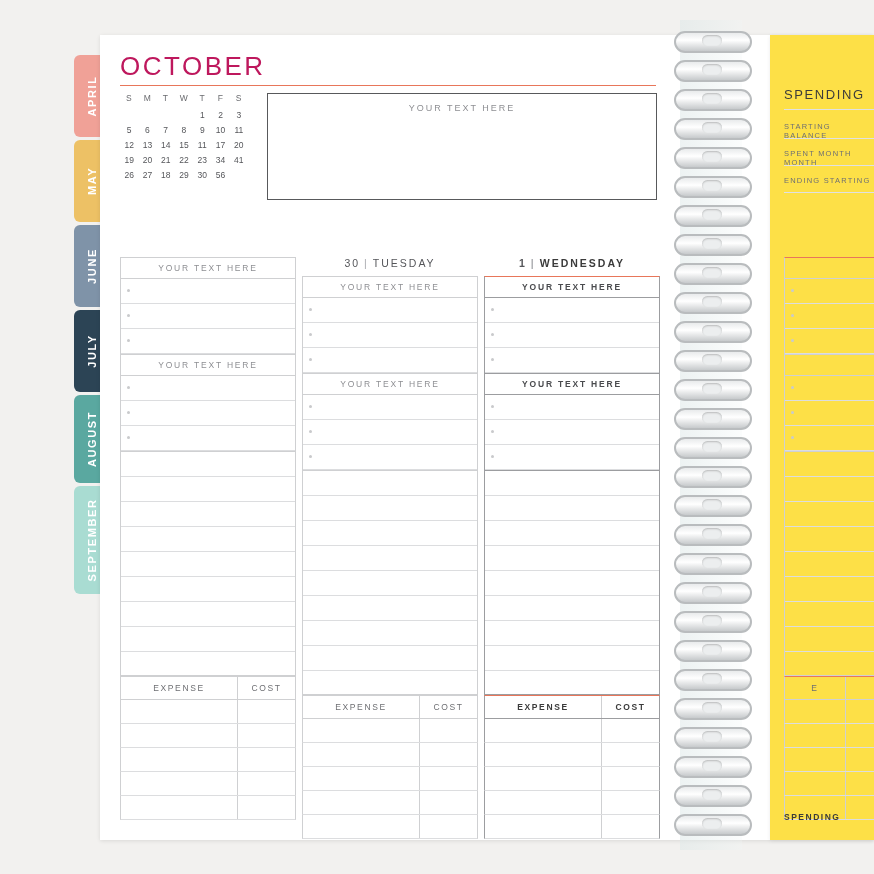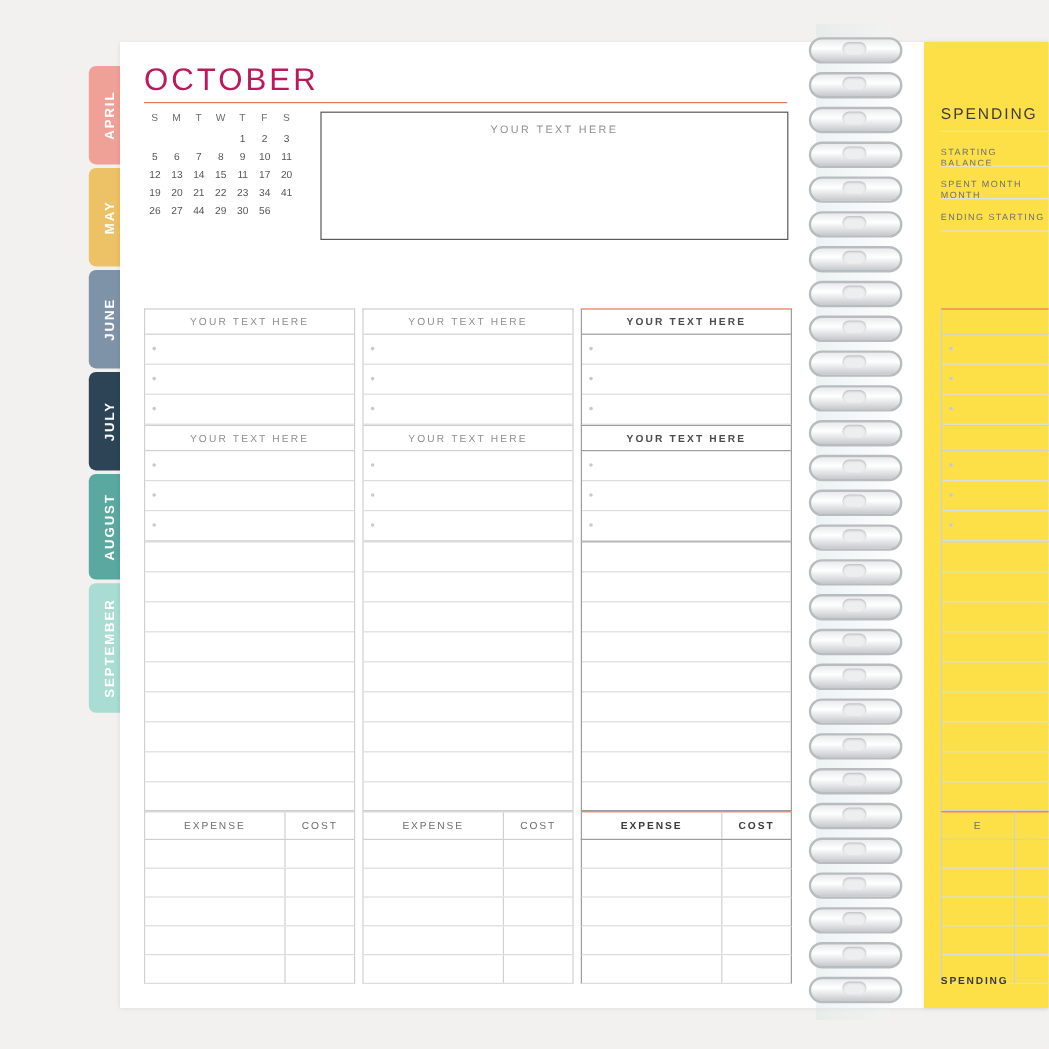--- a/index.html
+++ b/index.html
@@ -393,21 +393,21 @@
               <td>20</td>
               <td>21</td>
               <td>22</td>
               <td>23</td>
               <td>34</td>
               <td>41</td>
             </tr>
             <tr>
               <td>26</td>
               <td>27</td>
-              <td>44</td>
+              <td>18</td>
               <td>29</td>
               <td>30</td>
               <td>56</td>
               <td></td>
             </tr>
           </tbody>
         </table>
       </div>
 
       <div class="notes-box">
@@ -473,20 +473,23 @@
               <div class="c-cost"></div>
             </div>
           <div class="exp-row">
               <div class="c-exp"></div>
               <div class="c-cost"></div>
             </div>
 
         </div>
 
         <div class="daycol c1">
+          <div class="dayhead">
+            <span class="num">30</span><span class="sep">|</span><span class="nm">TUESDAY</span>
+          </div>
           <div class="box">
             <div class="subhead">YOUR TEXT HERE</div>
             <div class="line">
                 <span class="dot"></span>
               </div>
             <div class="line">
                 <span class="dot"></span>
               </div>
             <div class="line">
                 <span class="dot"></span>
@@ -536,20 +539,23 @@
               <div class="c-cost"></div>
             </div>
           <div class="exp-row">
               <div class="c-exp"></div>
               <div class="c-cost"></div>
             </div>
 
         </div>
 
         <div class="daycol c2 today">
+          <div class="dayhead">
+            <span class="num">1</span><span class="sep">|</span><span class="nm">WEDNESDAY</span>
+          </div>
           <div class="box topaccent">
             <div class="subhead">YOUR TEXT HERE</div>
             <div class="line">
                 <span class="dot"></span>
               </div>
             <div class="line">
                 <span class="dot"></span>
               </div>
             <div class="line">
                 <span class="dot"></span>

